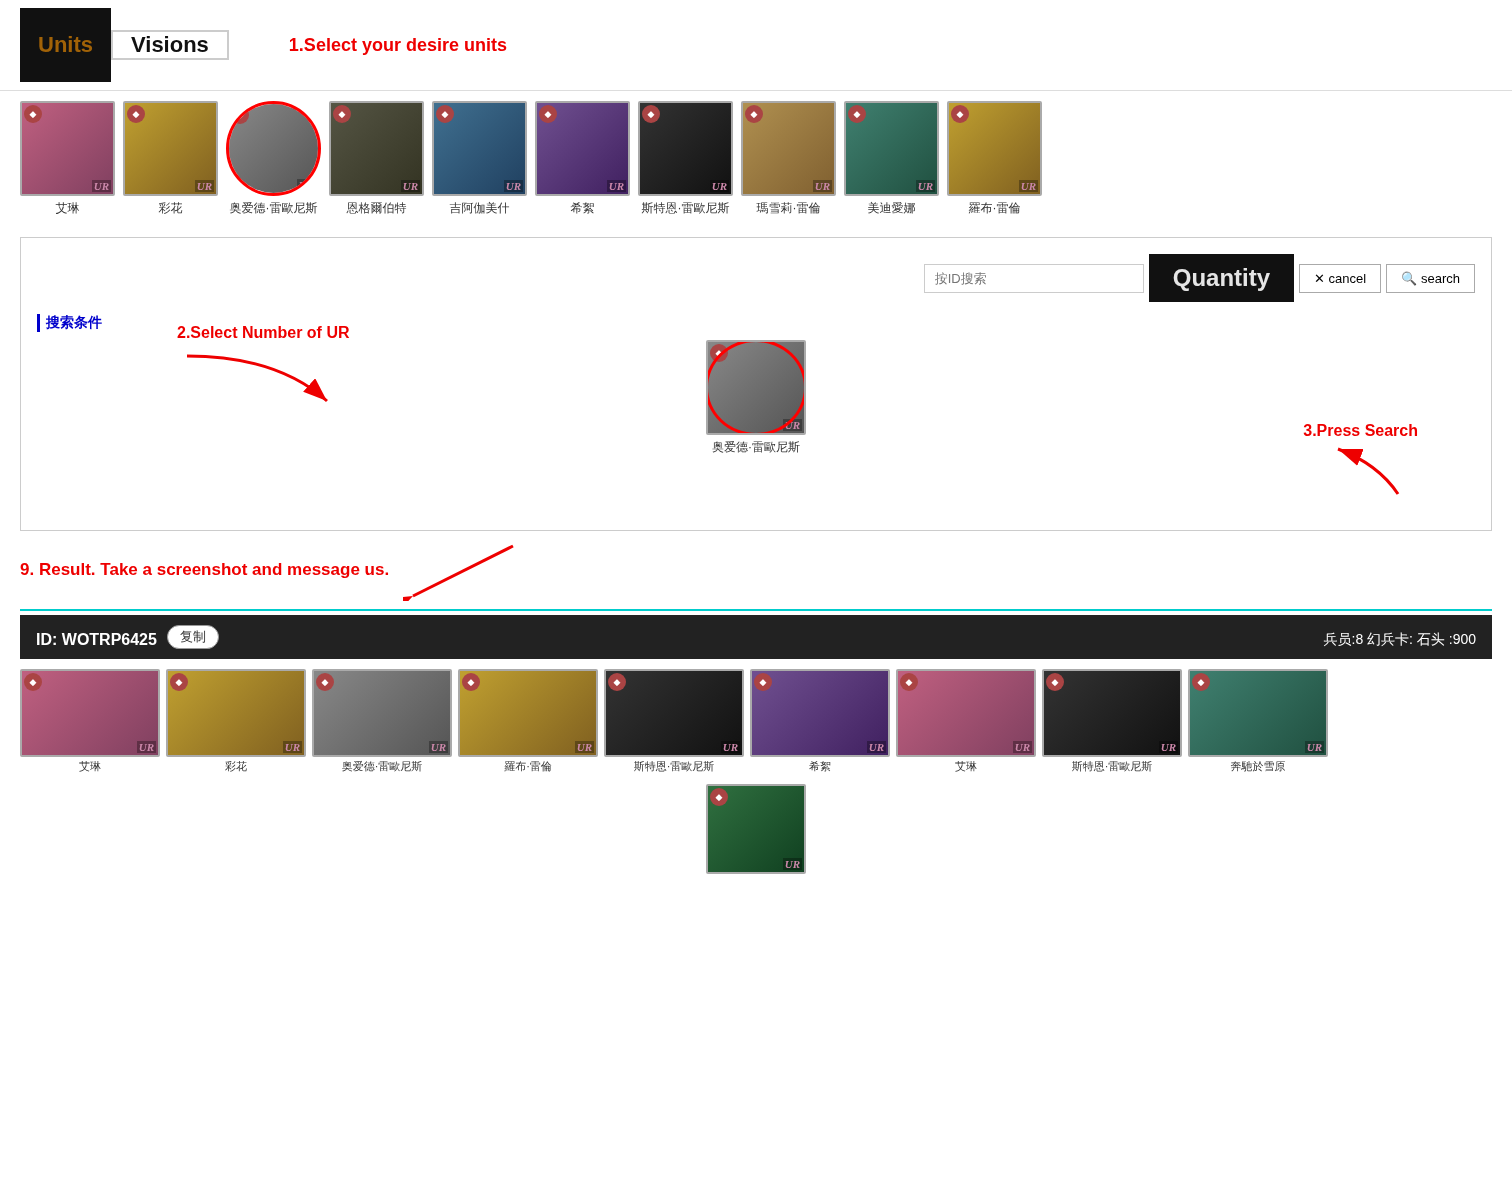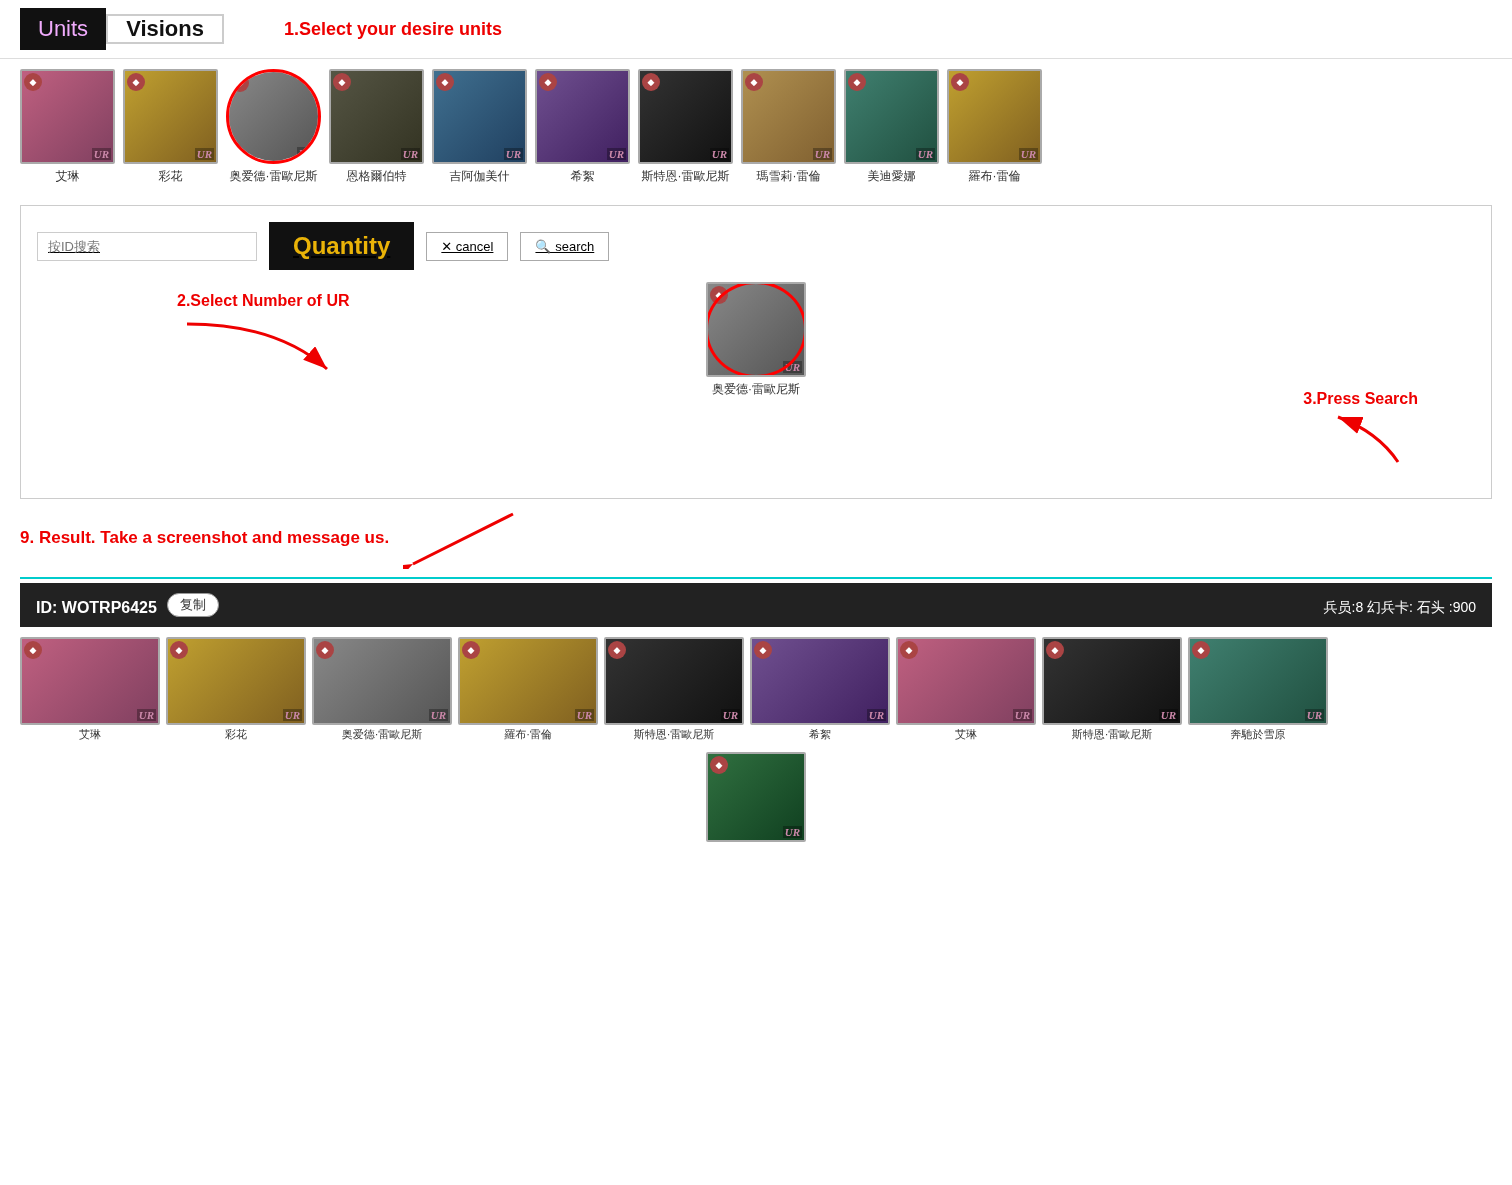--- a/index.html
+++ b/index.html
@@ -1,37 +1,37 @@
 <!DOCTYPE html>
 <html><head>
   <meta charset="utf-8">
   <style>
     * { box-sizing: border-box; margin: 0; padding: 0; }
     body { font-family: Arial, sans-serif; background: #fff; font-size: 14px; overflow-x: hidden; }
 
     
     .top-bar { display: flex; align-items: center; padding: 8px 20px; border-bottom: 1px solid #ddd; }
-    .tab-units { background: #111; color: #f0abfc; padding: 8px 18px; font-size: 22px; font-weight: normal; margin-right: 0; }
+    .tab-units { background: #111; color: #a16207; padding: 24px 18px; font-size: 22px; font-weight: bold; margin-right: 0; }
     .tab-visions { background: #fff; color: #111; padding: 0 18px; font-size: 22px; font-weight: bold; border: 2px solid #ccc; margin-right: 20px; }
     .instruction-1 { color: #e00; font-size: 18px; font-weight: bold; margin-left: 40px; }
 
     
     .units-row { display: flex; align-items: flex-end; padding: 10px 20px; gap: 8px; overflow-x: auto; }
     .unit-card { display: flex; flex-direction: column; align-items: center; cursor: pointer; }
     .unit-img { width: 95px; height: 95px; background: #888; border: 2px solid #aaa; position: relative; border-radius: 2px; overflow: hidden; }
     .unit-img.selected { border: 3px solid red; border-radius: 50%; }
     .unit-img .ur-badge { position: absolute; bottom: 2px; right: 2px; font-size: 11px; font-style: italic; color: #c8a; font-weight: bold; background: rgba(0,0,0,0.3); padding: 0 2px; }
     .unit-img .corner-icon { position: absolute; top: 2px; left: 2px; width: 18px; height: 18px; border-radius: 50%; background: #a44; display: flex; align-items: center; justify-content: center; font-size: 9px; color: #fff; }
     .unit-name { font-size: 12px; color: #333; margin-top: 4px; text-align: center; max-width: 95px; }
 
     
     .search-panel { margin: 10px 20px; border: 1px solid #ccc; padding: 16px; position: relative; }
-    .search-top { display: flex; align-items: center; gap: 12px; margin-bottom: 12px; text-decoration: underline; }
+    .search-top { display: flex; align-items: center; justify-content: flex-end; gap: 5px; margin-bottom: 12px; }
     .search-input { border: 1px solid #ccc; padding: 6px 10px; font-size: 13px; width: 220px; }
-    .quantity-box { background: #111; color: #eab308; padding: 10px 24px; font-size: 24px; font-weight: bold; }
+    .quantity-box { background: #111; color: #e5e5e5; padding: 10px 24px; font-size: 24px; font-weight: bold; }
     .btn-cancel { border: 1px solid #aaa; background: #fff; padding: 6px 14px; cursor: pointer; font-size: 13px; display: flex; align-items: center; gap: 4px; }
     .btn-search { border: 1px solid #aaa; background: #fff; padding: 6px 14px; cursor: pointer; font-size: 13px; display: flex; align-items: center; gap: 4px; }
     .search-conditions { margin-top: 8px; }
     .search-conditions-title { color: #00c; font-size: 14px; font-weight: bold; margin-bottom: 8px; border-left: 3px solid #00c; padding-left: 6px; }
     .selected-unit-preview { display: flex; flex-direction: column; align-items: center; }
     .selected-unit-preview .unit-img { width: 100px; height: 95px; }
     .selected-unit-preview .unit-name { font-size: 12px; margin-top: 4px; }
 
     
     .results-area { margin: 0 20px; }
@@ -191,20 +191,21 @@
         <defs>
           <marker id="arrowhead3" markerWidth="8" markerHeight="6" refX="8" refY="3" orient="auto">
             <polygon points="0 0, 8 3, 0 6" fill="#e00"></polygon>
           </marker>
         </defs>
         <path d="M 80 50 Q 60 20 20 5" stroke="#e00" stroke-width="3" fill="none" marker-end="url(#arrowhead3)"></path>
       </svg>
     </div>
 
     <div class="search-conditions">
+      <div class="search-conditions-title">搜索条件</div>
       <div class="selected-unit-preview">
         <div class="unit-img" style="position:relative; width:100px; height:95px;">
           <div class="img-placeholder grad-gray"></div>
           <div class="corner-icon corner-red">◆</div>
           <span class="ur-badge ur-text">UR</span>
           <div class="circle-overlay"></div>
         </div>
         <div class="unit-name">奥爱德·雷歐尼斯</div>
       </div>
     </div>

